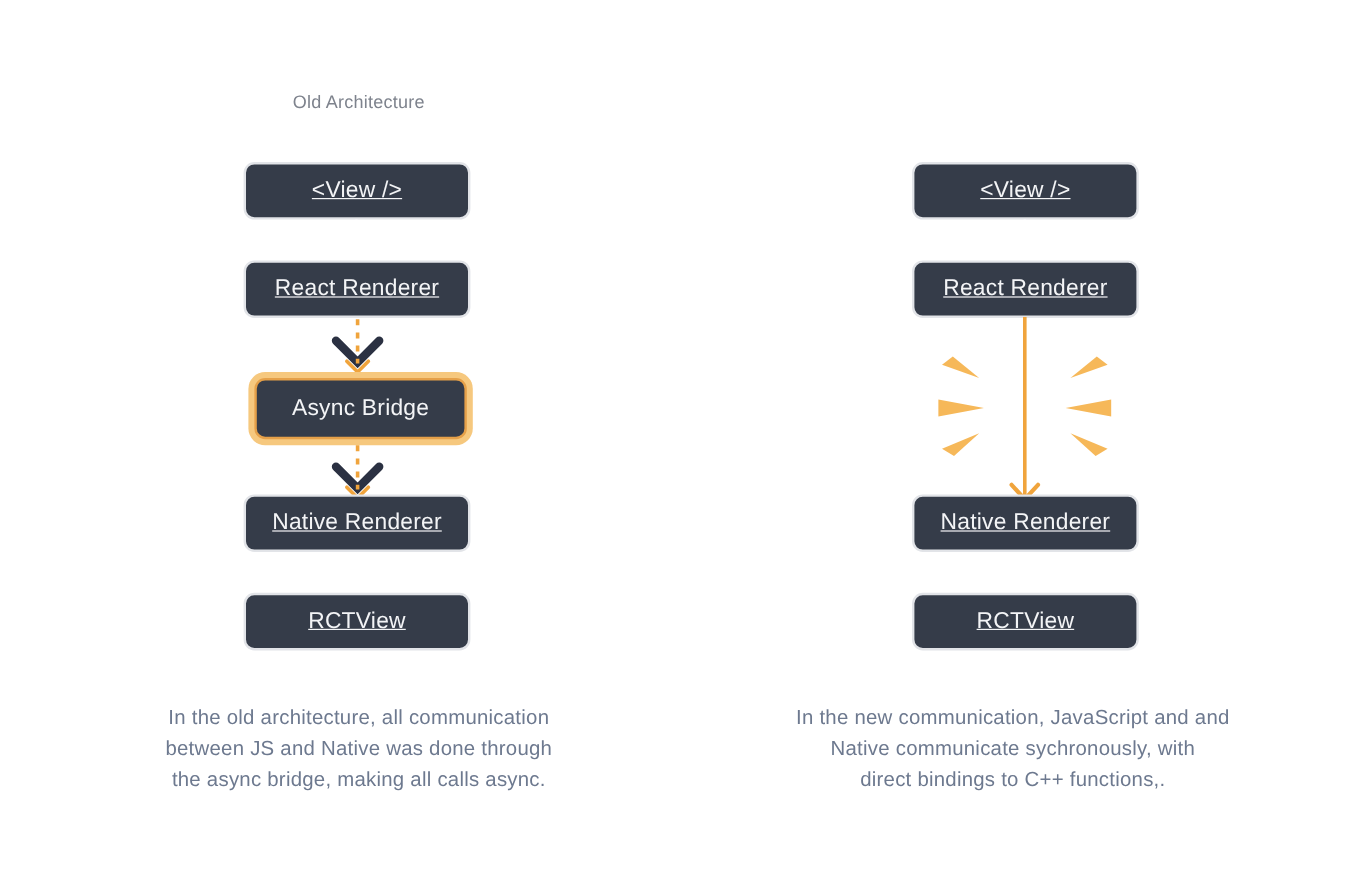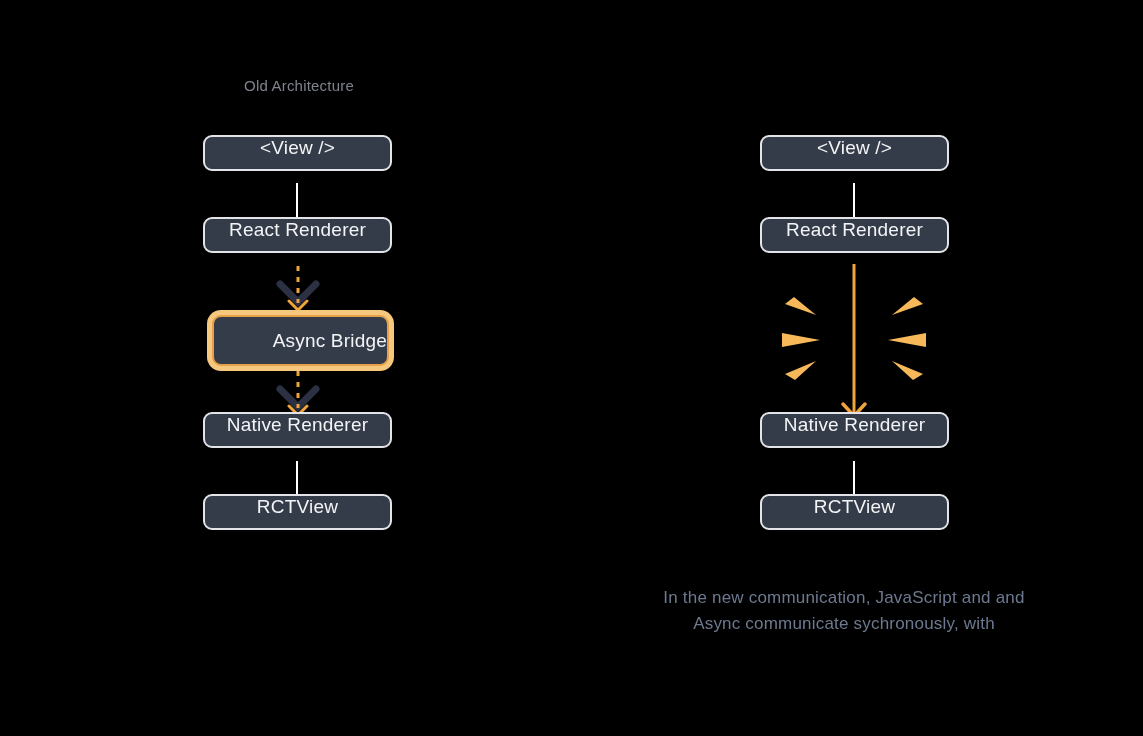--- a/index.html
+++ b/index.html
@@ -1,39 +1,39 @@
 <!DOCTYPE html>
 <html><head>
 <meta charset="utf-8">
 <style>
   html,body{margin:0;padding:0;background:#191a1c;}
   .stage{
-    position:relative;width:1143px;height:736px;background:#000000;overflow:hidden;
+    position:relative;width:1143px;height:736px;background:#ffffff;overflow:hidden;
     font-family:"Liberation Sans", sans-serif;
   }
   .col-title{
     position:absolute;width:240px;text-align:center;
     font-size:15px;letter-spacing:.2px;color:#7e838d;font-weight:400;
   }
   .node{
-    position:absolute;width:189px;height:36px;box-sizing:border-box;
+    position:absolute;width:189px;height:48px;box-sizing:border-box;
     background:#353c49;border:2px solid #e2e4e8;border-radius:9px;
-    display:flex;align-items:flex-start;justify-content:center;
-    color:#f3f4f6;font-size:19px;font-weight:400;letter-spacing:.2px;
+    display:flex;align-items:center;justify-content:center;
+    color:#f3f4f6;font-size:19px;font-weight:400;letter-spacing:.2px;text-decoration:underline;
   }
   .vline{position:absolute;width:2px;background:#ffffff;}
   .arrow-svg{position:absolute;display:block;}
   .highlight{
     position:absolute;left:207px;top:310px;width:187px;height:61px;
     background:#f6c87e;border-radius:14px;box-sizing:border-box;
   }
   .highlight .inner{
     position:absolute;inset:5px;box-sizing:border-box;
     background:#353c49;border:2px solid #e5a049;border-radius:9px;
-    display:flex;align-items:center;justify-content:flex-end;
+    display:flex;align-items:center;justify-content:center;
     color:#f3f4f6;font-size:19px;letter-spacing:.2px;
   }
   .caption{
     position:absolute;width:440px;text-align:center;
     color:#6d798f;font-size:17px;line-height:26px;font-weight:400;letter-spacing:.2px;
   }
   .caption div{display:block;}
   .mirror{transform:scaleX(-1);}
 </style>
 </head>
@@ -74,20 +74,25 @@
   <div class="node" style="left:203px;top:412px">
     <span>Native Renderer</span>
   </div>
 
   <div class="vline" style="left:296px;top:461px;height:33px"></div>
 
   <div class="node" style="left:203px;top:494px">
     <span>RCTView</span>
   </div>
 
+  <div class="caption" style="left:79px;top:585px">
+    <div>In the old architecture, all communication</div>
+    <div>between JS and Native was done through</div>
+    <div>the async bridge, making all calls async.</div>
+  </div>
 
 
   <div class="node" style="left:760px;top:135px">
     <span>&lt;View /&gt;</span>
   </div>
 
   <div class="vline" style="left:853px;top:183px;height:34px"></div>
 
   <div class="node" style="left:760px;top:217px">
     <span>React Renderer</span>
@@ -115,16 +120,17 @@
   </div>
 
   <div class="vline" style="left:853px;top:461px;height:33px"></div>
 
   <div class="node" style="left:760px;top:494px">
     <span>RCTView</span>
   </div>
 
   <div class="caption" style="left:624px;top:585px">
     <div>In the new communication, JavaScript and and</div>
-    <div>Async communicate sychronously, with</div>
+    <div>Native communicate sychronously, with</div>
+    <div>direct bindings to C++ functions,.</div>
   </div>
 
 </div>
 
 </body></html>

